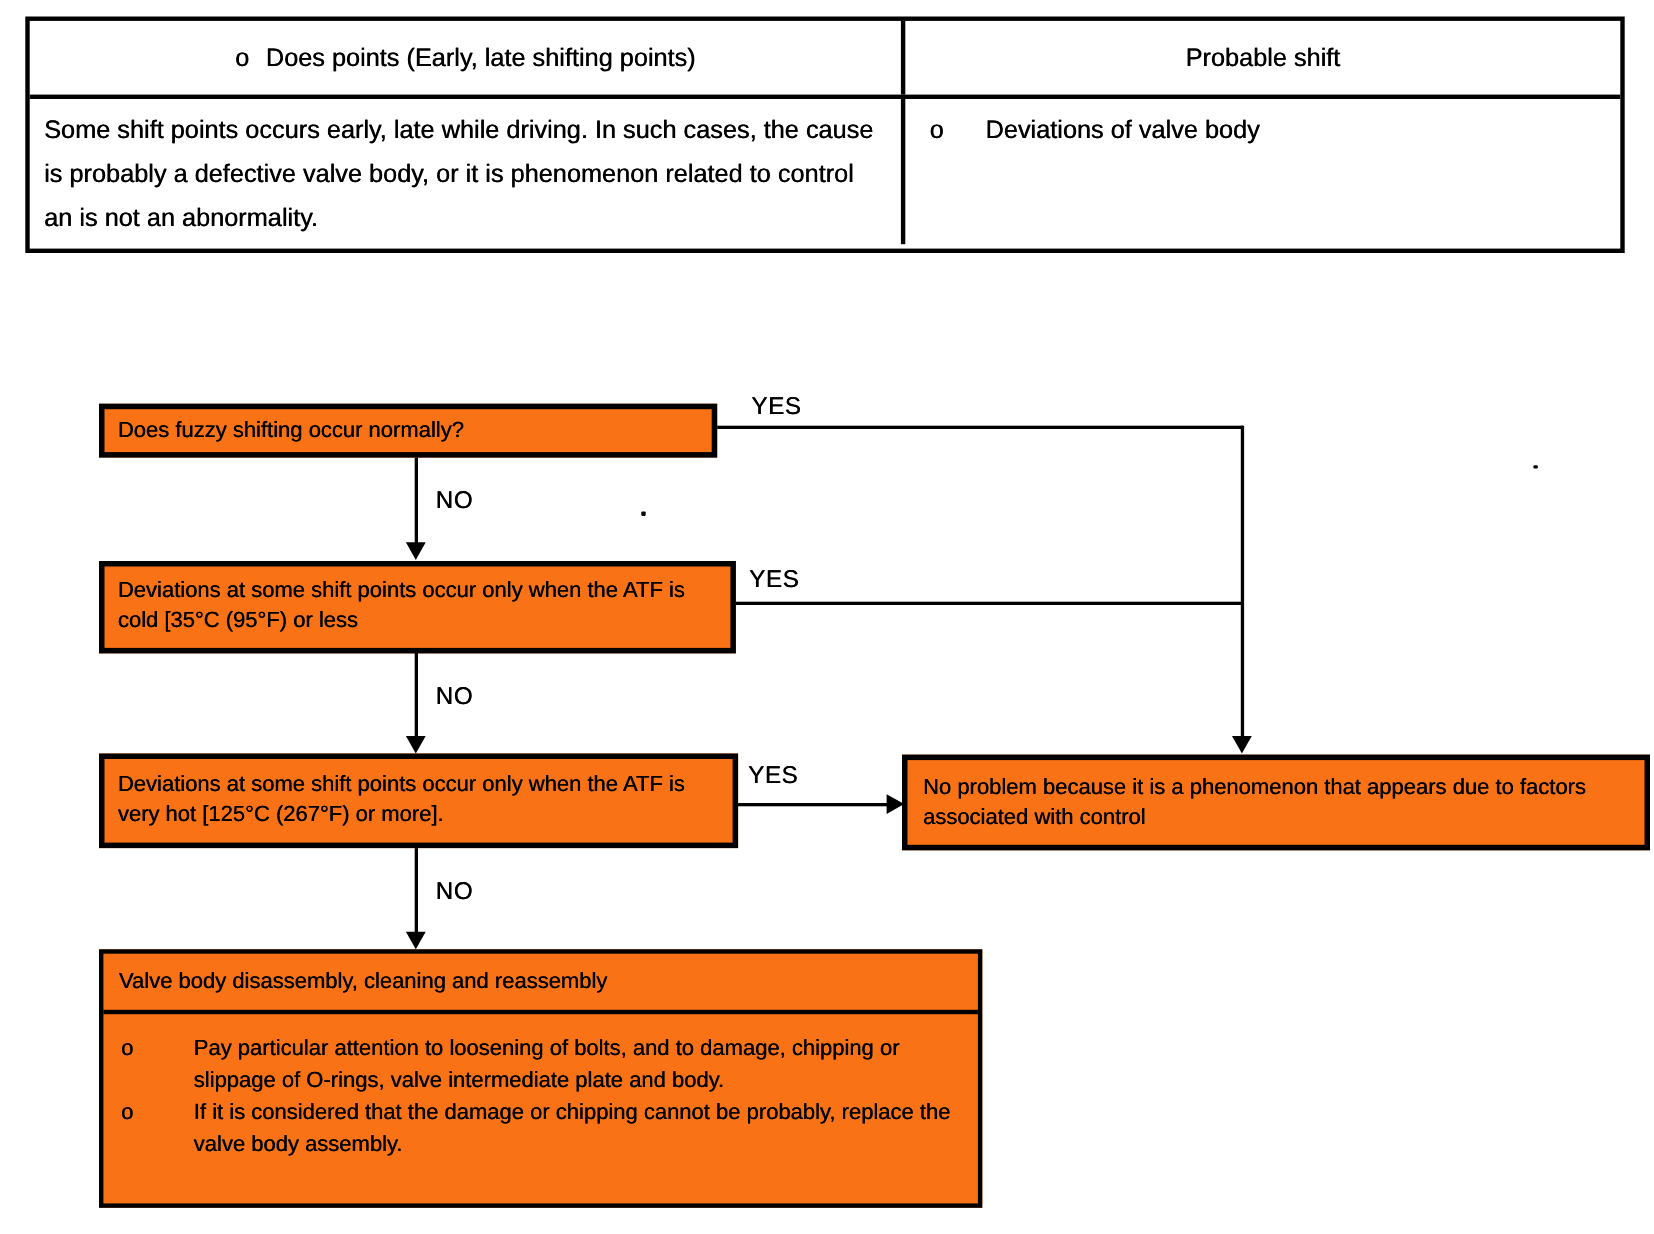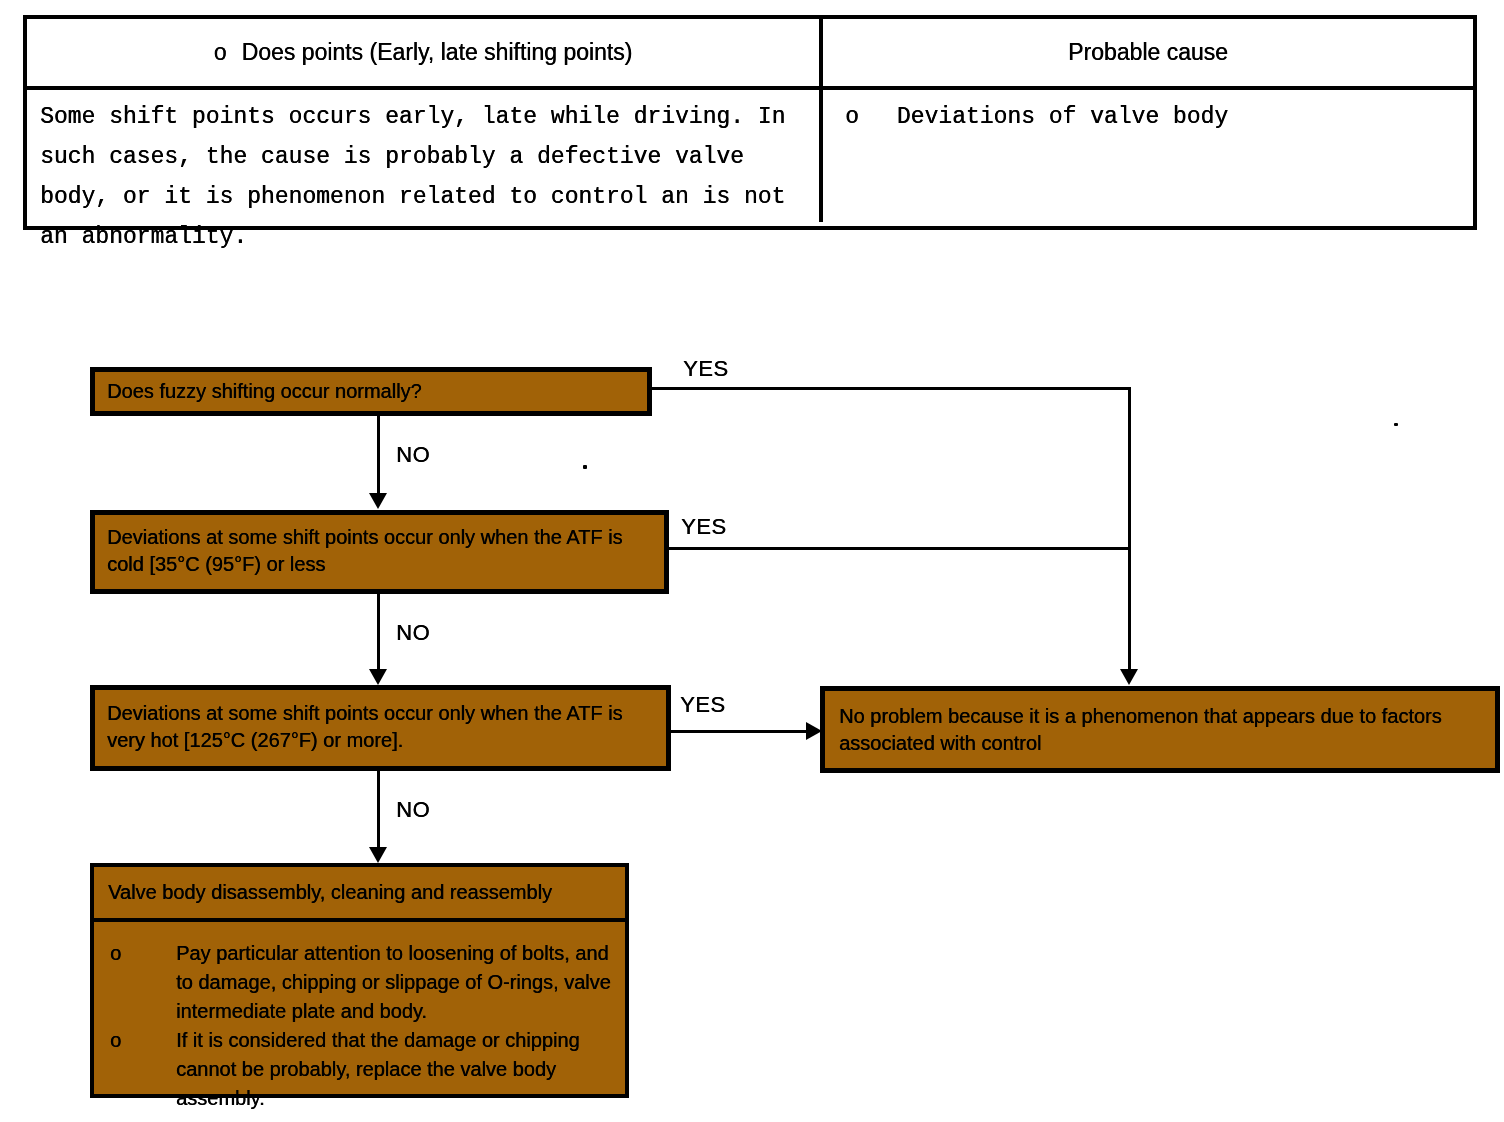--- a/index.html
+++ b/index.html
@@ -17,51 +17,51 @@
   
   .txt { text-shadow: 0.4px 0 0 currentColor; }
 
   
   .s-table {
     position: absolute; left: 23px; top: 15px;
     width: 1454px; height: 215px;
     border: 4px solid #000;
   }
   .t-row-header { display: flex; height: 71px; border-bottom: 4px solid #000; }
-  .t-row-body   { display: flex; height: 132px; font-family: Liberation Mono, monospace; }
+  .t-row-body   { display: flex; height: 132px; }
   .t-cell-left  { width: 796px; border-right: 4px solid #000; }
   .t-cell-right { flex: 1; }
   .t-head-cell {
     display: flex; align-items: center; justify-content: center;
     font-size: 23px; gap: 15px;
   }
   .t-sym-body {
     padding: 7px 14px 0 13px;
     font-size: 23px; line-height: 40px;
   }
   .t-cause-body {
     display: flex; align-items: flex-start; gap: 38px;
     padding: 14px 10px 0 22px;
     font-size: 23px;
   }
 
   
   .fc-box {
     position: absolute;
     border: 5px solid #000;
-    background: #a16207;
+    background: #f97316;
     font-size: 20px; line-height: 27px;
   }
   .fc-q1 { left: 90px;  top: 367px; width: 562px; height: 49px;
            display: flex; align-items: center; padding-left: 12px; }
   .fc-q2 { left: 90px;  top: 510px; width: 579px; height: 84px; padding: 9px 16px 0 12px; }
   .fc-q3 { left: 90px;  top: 685px; width: 581px; height: 86px; padding: 10px 16px 0 12px; }
   .fc-result { left: 820px; top: 686px; width: 680px; height: 87px; padding: 12px 16px 0 14px; }
 
-  .fc-action { left: 90px; top: 863px; width: 539px; height: 235px; border-width: 4px; padding: 0; }
+  .fc-action { left: 90px; top: 863px; width: 803px; height: 235px; border-width: 4px; padding: 0; }
   .fc-action-title {
     height: 55px; border-bottom: 4px solid #000;
     display: flex; align-items: center; padding-left: 14px;
   }
   .fc-action-body { padding: 17px 8px 0 16px; }
   .fc-bullet { display: flex; line-height: 29px; }
   .fc-bullet .marker { width: 46px; flex: none; }
   .fc-bullet .b-text { flex: 1; margin-left: 20px; }
 
   
@@ -92,21 +92,21 @@
 
 <div class="page">
 
   <div class="s-table">
     <div class="t-row-header">
       <div class="t-cell-left t-head-cell txt">
         <span>o</span>
         <span>Does points (Early, late shifting points)</span>
       </div>
       <div class="t-cell-right t-head-cell txt">
-        <span>Probable cause</span>
+        <span>Probable shift</span>
       </div>
     </div>
     <div class="t-row-body">
       <div class="t-cell-left t-sym-body txt">Some shift points occurs early, late while driving. In such cases, the cause is probably a defective valve body, or it is phenomenon related to control an is not an abnormality.</div>
       <div class="t-cell-right t-cause-body txt">
         <span>o</span>
         <span>Deviations of valve body</span>
       </div>
     </div>
   </div>

